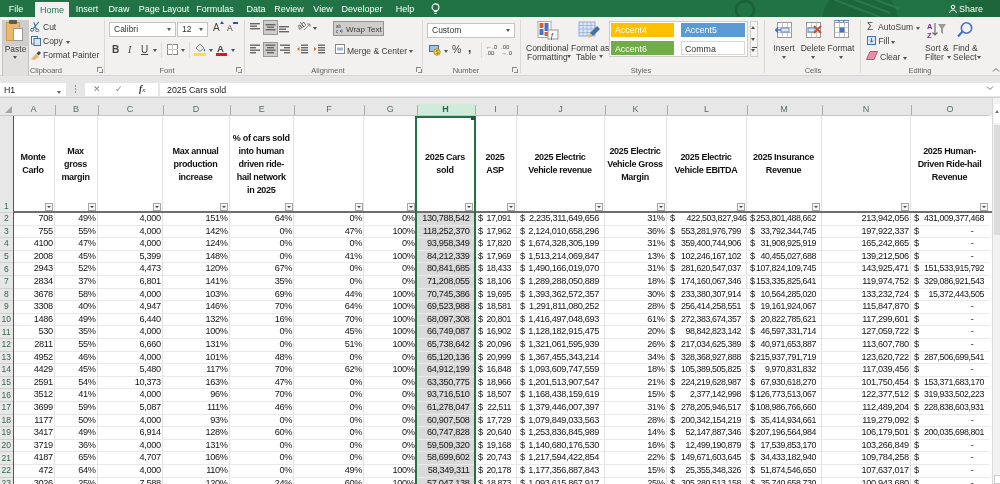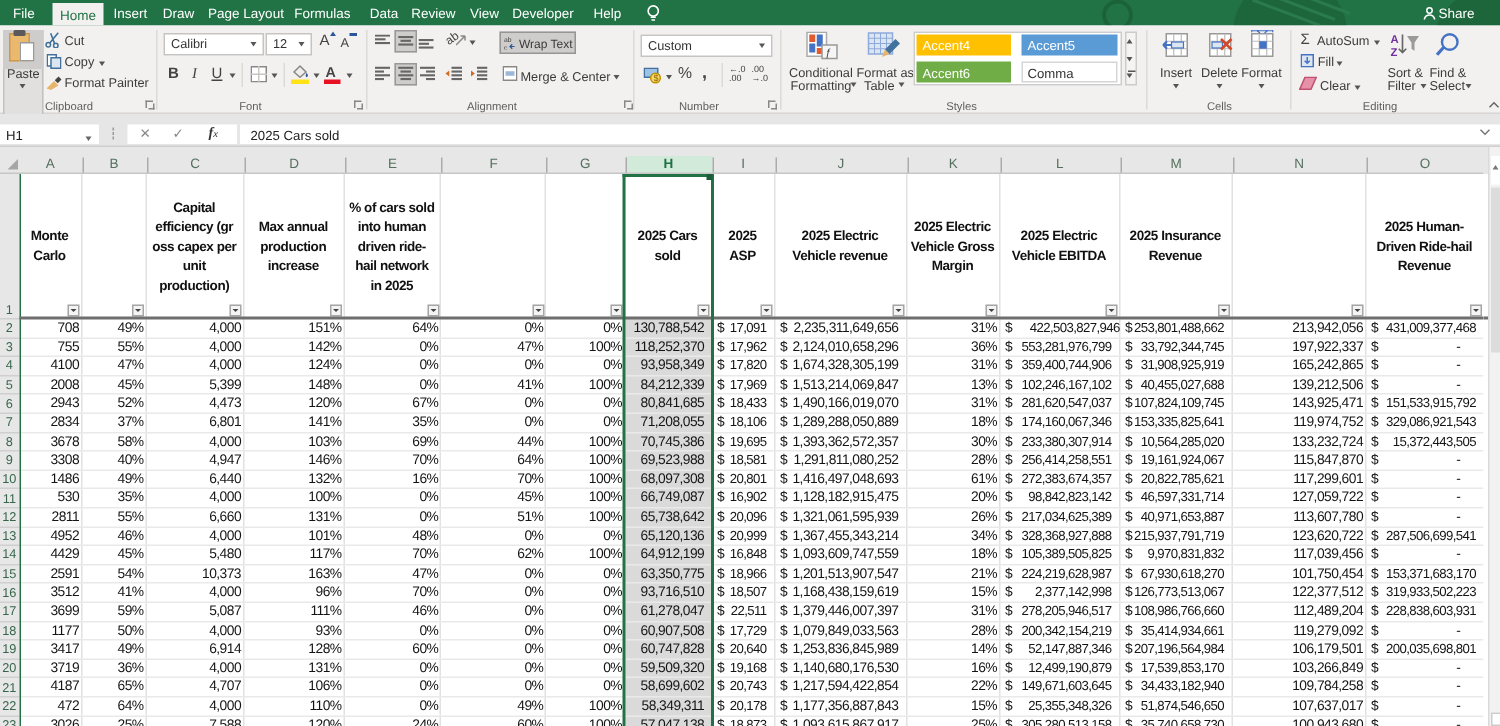--- a/index.html
+++ b/index.html
@@ -434,22 +434,22 @@
     <div class="rnum" style="top:286.20px">17</div>
     <div class="rnum" style="top:298.80px">18</div>
     <div class="rnum" style="top:311.40px">19</div>
     <div class="rnum" style="top:324.00px">20</div>
     <div class="rnum" style="top:336.60px">21</div>
     <div class="rnum" style="top:349.20px">22</div>
     <div class="rnum" style="top:361.80px">23</div>
     <div class="hcell" style="left:12.5px;width:41px">
       <div>Monte<br>Carlo</div>
     </div>
-    <div class="hcell" style="left:97.5px;width:64px">
-      <div>Capital<br>efficiency (gr<br>oss capex per<br>unit<br>production)</div>
+    <div class="hcell" style="left:54.5px;width:42px">
+      <div>Max<br>gross<br>margin</div>
     </div>
     <div class="hcell" style="left:162.5px;width:66px">
       <div>Max annual<br>production<br>increase</div>
     </div>
     <div class="hcell" style="left:229.5px;width:63.5px">
       <div>% of cars sold<br>into human<br>driven ride-<br>hail network<br>in 2025</div>
     </div>
     <div class="hcell" style="left:416.5px;width:57px">
       <div>2025 Cars<br>sold</div>
     </div>

